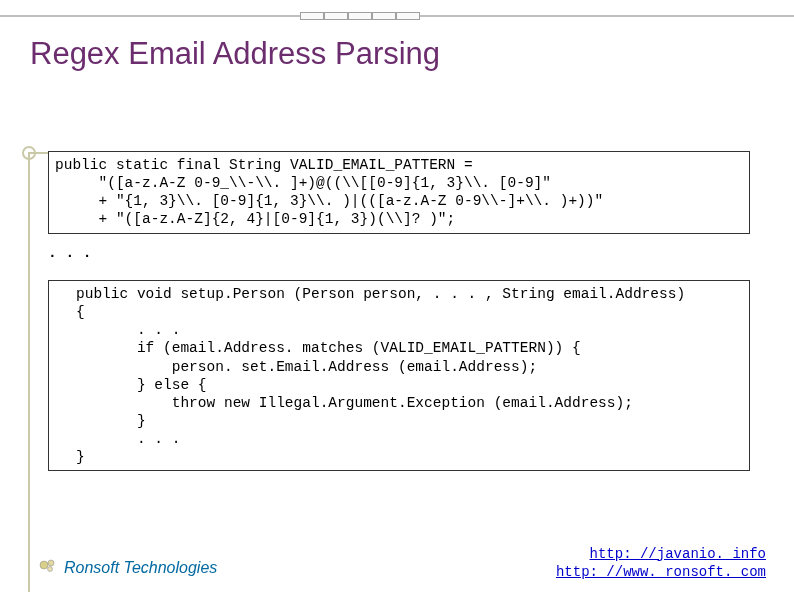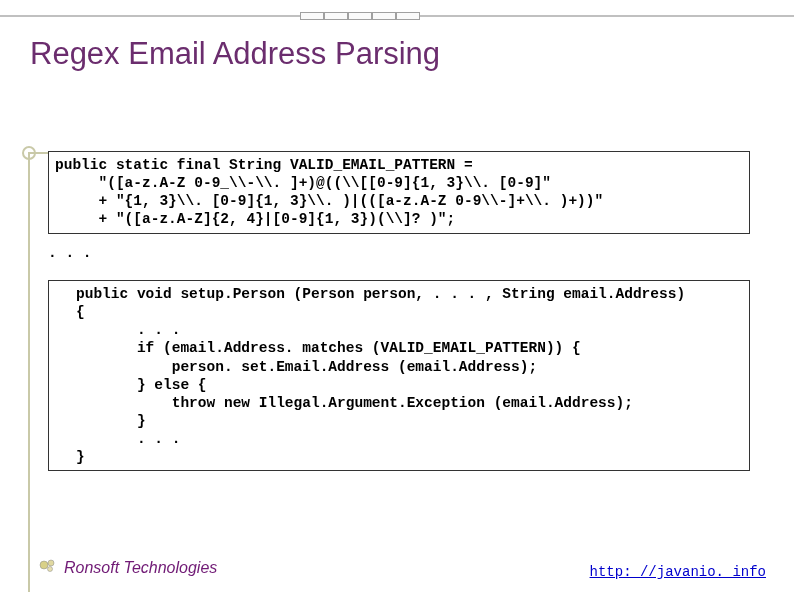--- a/index.html
+++ b/index.html
@@ -77,21 +77,21 @@
   }
   .code-block {
     position: absolute;
     top: 151px;
     left: 48px;
     width: 702px;
     border: 1px solid #333;
     padding: 4px 6px;
     font-family: 'Courier New', Courier, monospace;
     font-size: 14.5px;
-    font-weight: bold;
+    font-weight: normal;
     line-height: 1.25;
     white-space: pre;
     color: #000;
     background: #fff;
   }
   .code-block.block1 { }
   .ellipsis {
     position: absolute;
     top: 245px;
     left: 48px;
@@ -104,21 +104,21 @@
     top: 280px;
     padding-left: 27px;
   }
   .footer-left {
     position: absolute;
     bottom: 18px;
     left: 64px;
     font-family: Verdana, Geneva, sans-serif;
     font-style: italic;
     font-size: 16px;
-    color: #701a75;
+    color: #0369a1;
   }
   .footer-icon {
     position: absolute;
     bottom: 20px;
     left: 38px;
     width: 20px;
     height: 20px;
   }
   .footer-right {
     position: absolute;
@@ -177,13 +177,14 @@
 <svg class="footer-icon" viewBox="0 0 20 20">
   <circle cx="6" cy="10" r="4" fill="#d8d088" stroke="#888" stroke-width="0.5"></circle>
   <circle cx="13" cy="8" r="3" fill="#e0d8a0" stroke="#888" stroke-width="0.5"></circle>
   <circle cx="12" cy="14" r="2.5" fill="#e8e0b0" stroke="#888" stroke-width="0.5"></circle>
 </svg>
 
 <div class="footer-left">Ronsoft Technologies</div>
 
 <div class="footer-right">
   <a>http: //javanio. info</a><br>
+  <a>http: //www. ronsoft. com</a>
 </div>
 
 </body></html>

